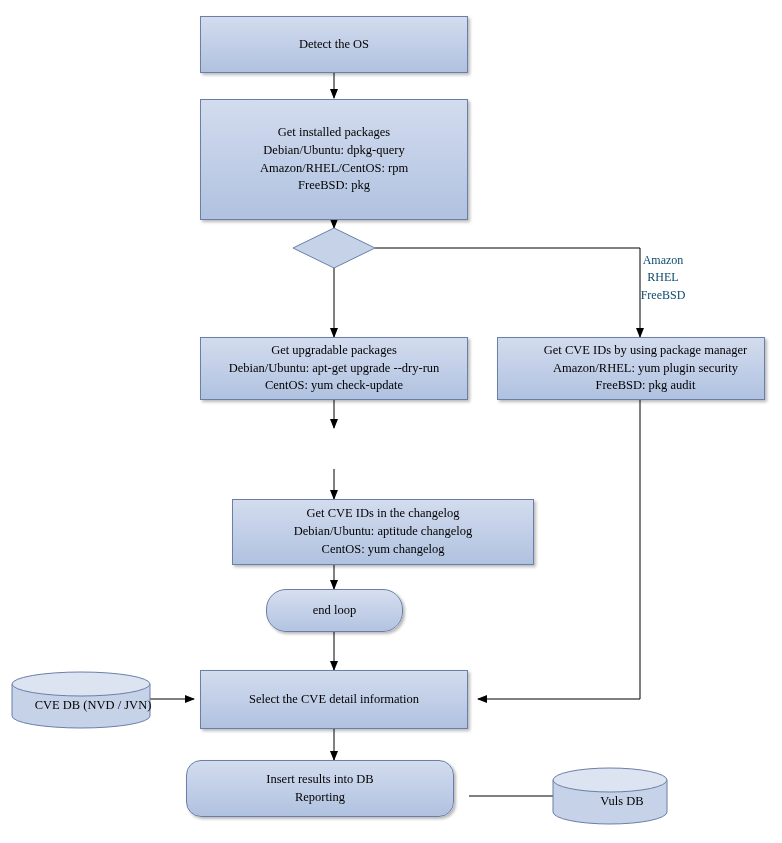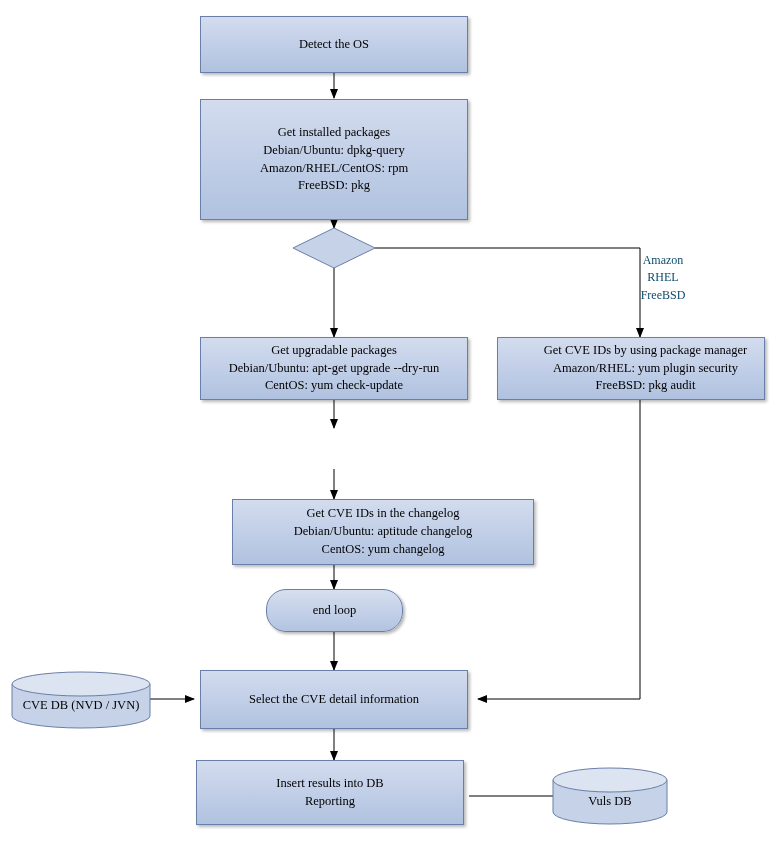--- a/index.html
+++ b/index.html
@@ -61,20 +61,21 @@
   .edge-label {
     position: absolute;
     color: #0c4a6e;
     font-size: 12px;
     line-height: 1.45;
     text-align: center;
     white-space: pre-line;
   }
   .cyl-wrap {
     position: absolute;
+    padding-left: 24px;
   }
   .cyl-label {
     position: absolute;
     left: 0;
     width: 100%;
     text-align: center;
     font-size: 12.5px;
     color: #000000;
     pointer-events: none;
   }
@@ -164,21 +165,21 @@
   </div>
 
   <div class="node rounded" style="left:266px; top:589px; width:137px; height:43px;">
     <span>end loop</span>
   </div>
 
   <div class="node rect" style="left:200px; top:670px; width:268px; height:59px;">
     <span>Select the CVE detail information</span>
   </div>
 
-  <div class="node rect" style="left:196px; top:760px; width:268px; height:65px;">
+  <div class="node rect" style="left:186px; top:760px; width:268px; height:57px;border-radius:15px;">
     <span>Insert results into DB
 Reporting</span>
   </div>
 
   <div class="cyl-wrap" style="left:12px; top:672px; width:138px; height:56px;">
     <div class="cyl-label" style="top:26px;">CVE DB (NVD / JVN)</div>
   </div>
 
   <div class="cyl-wrap" style="left:553px; top:768px; width:114px; height:56px;">
     <div class="cyl-label" style="top:26px;">Vuls DB</div>

